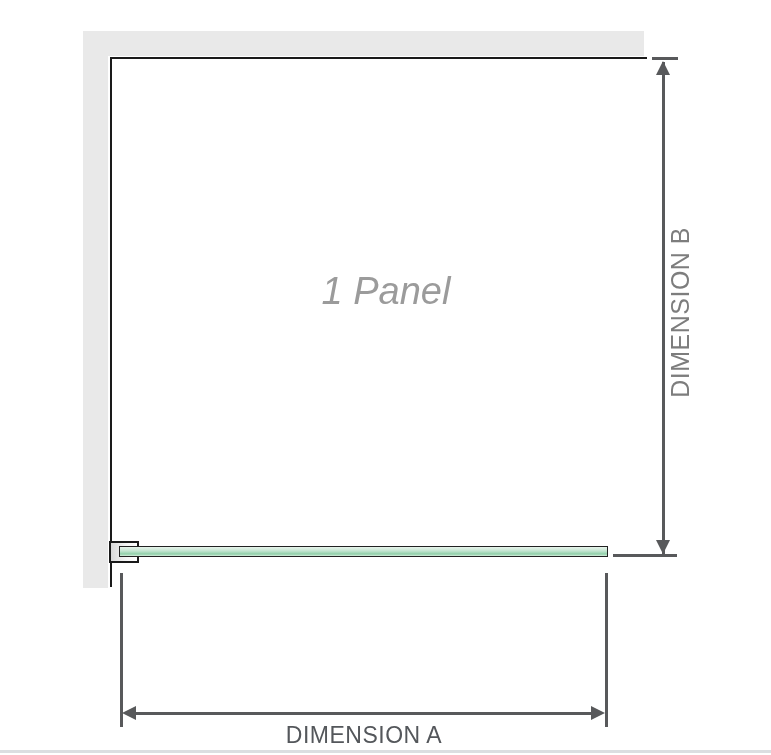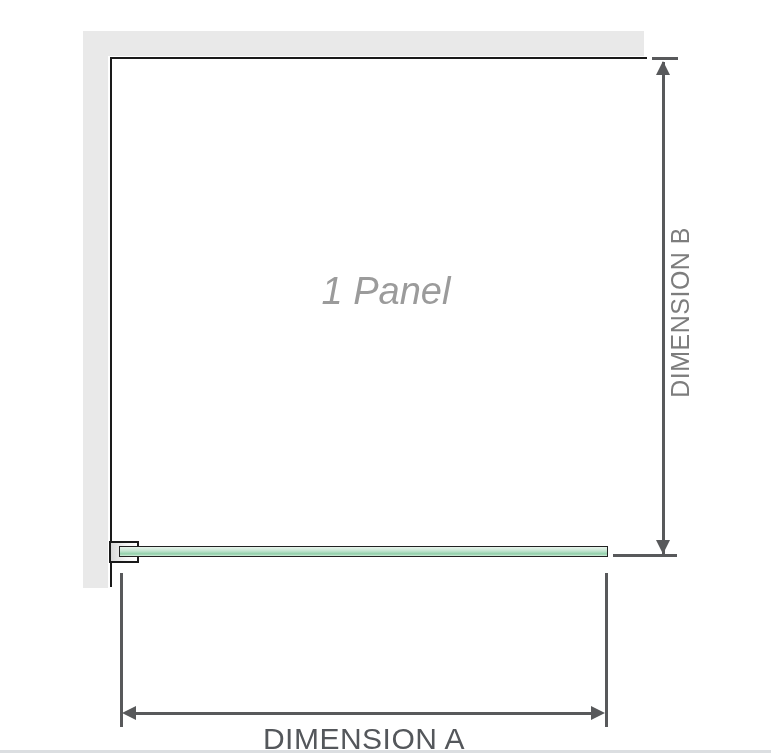--- a/index.html
+++ b/index.html
@@ -81,21 +81,21 @@
     border-top:7px solid transparent;border-bottom:7px solid transparent;
     border-right:14px solid var(--dimension-line);
   }
   .arrow-right{
     left:591px;top:706px;width:0;height:0;
     border-top:7px solid transparent;border-bottom:7px solid transparent;
     border-left:14px solid var(--dimension-line);
   }
   .dima-label{
     left:244px;top:722px;width:240px;text-align:center;
-    font-size:30px;letter-spacing:0.5px;color:var(--dimension-a-text);font-weight:400;
+    font-size:23px;letter-spacing:0.5px;color:var(--dimension-a-text);font-weight:400;
   }
 
   
   .panel-label{
     left:286px;top:270px;width:200px;text-align:center;
     font-style:italic;font-size:38px;color:var(--panel-text);font-weight:400;
   }
 
   
   .bottom-rule{left:0;top:750px;width:771px;height:3px;background:var(--baseline-rule);}

